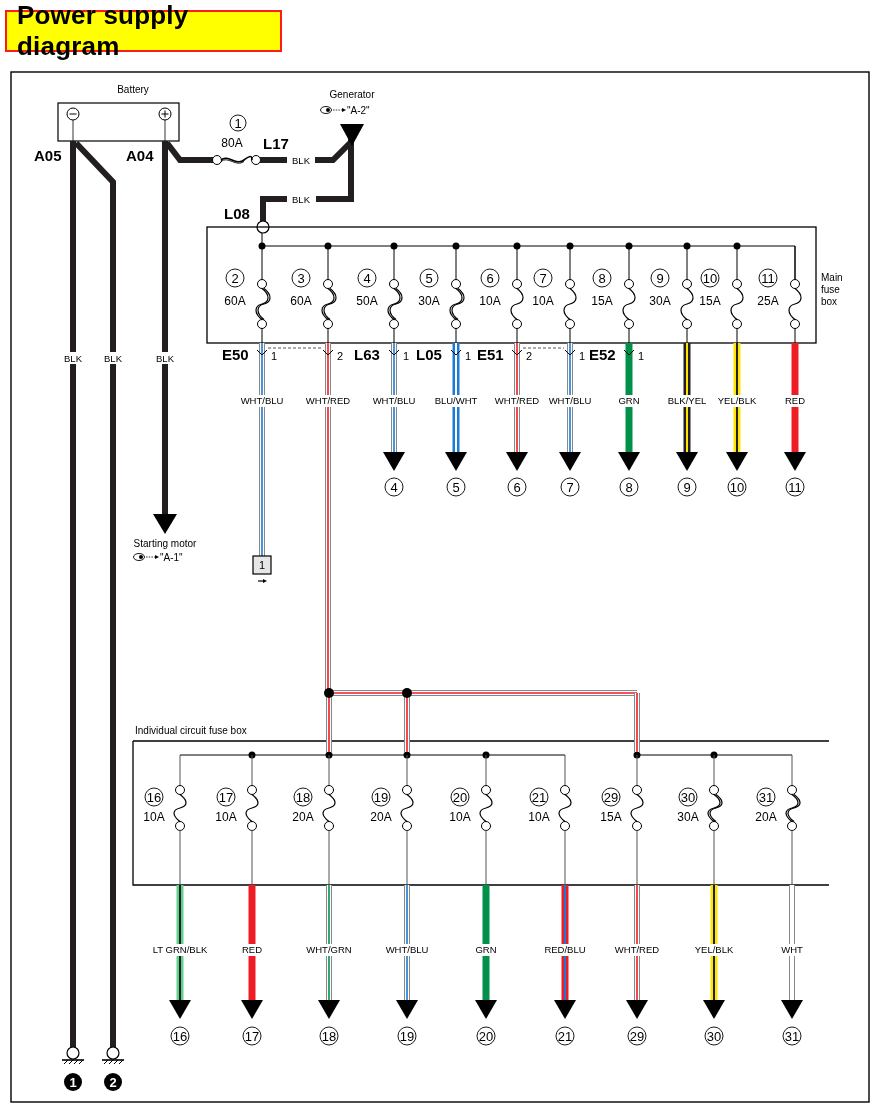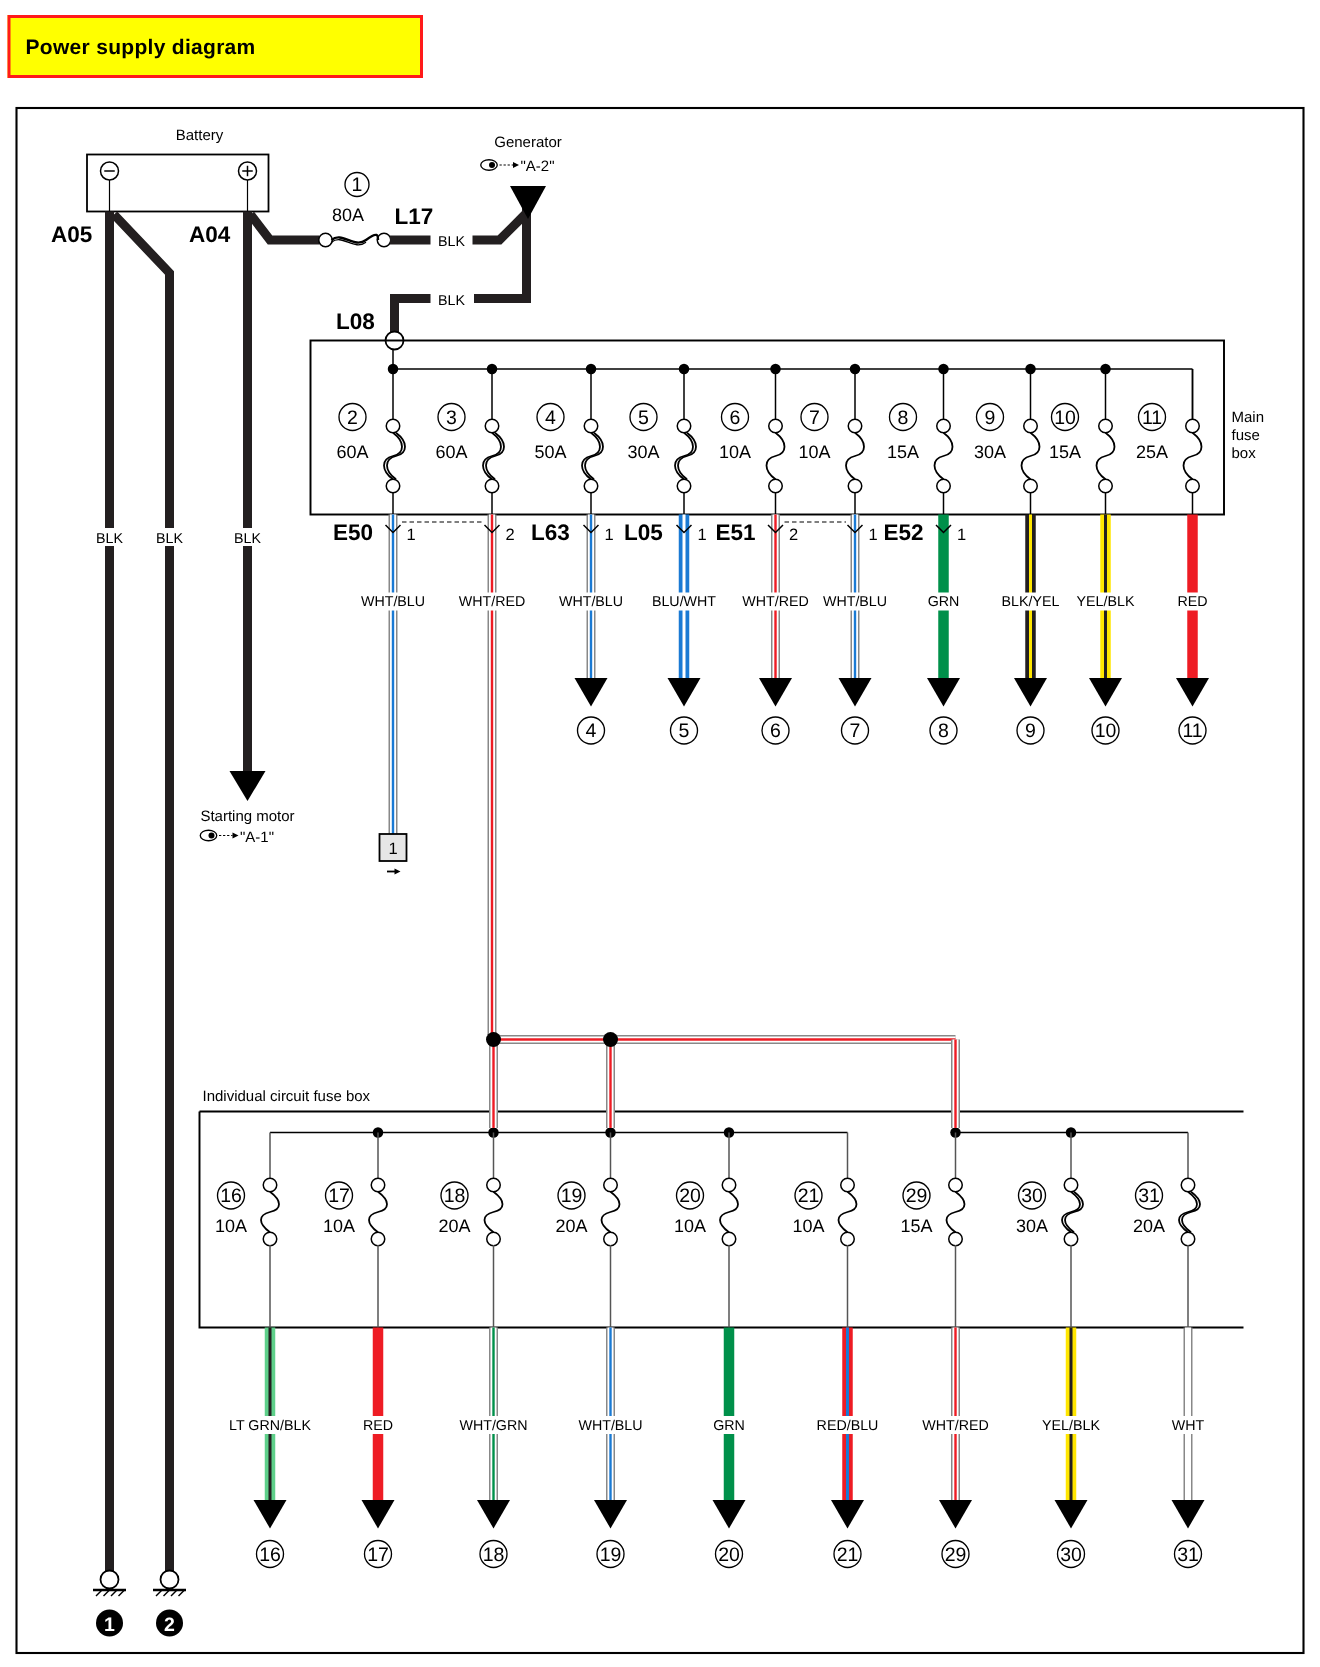--- a/index.html
+++ b/index.html
@@ -1,21 +1,21 @@
 <!DOCTYPE html>
 <html><head>
 <meta charset="utf-8">
 <style>
   html, body { margin: 0; padding: 0; background: #ffffff; }
   body { width: 880px; height: 1111px; position: relative; overflow: hidden;
          font-family: "Liberation Sans", "DejaVu Sans", sans-serif; }
   .title-box { position: absolute; left: 5px; top: 10px; width: 277px; height: 42px;
                background: #ffff00; border: 2px solid #ff1a1a; box-sizing: border-box;
                display: flex; align-items: center; padding-left: 10px; }
-  .title-text { font-size: 14px; font-weight: bold; color: #000; letter-spacing: 0.2px; }
+  .title-text { font-size: 26px; font-weight: bold; color: #000; letter-spacing: 0.2px; }
   svg#diagram { position: absolute; left: 0; top: 0; }
   svg text { font-family: "Liberation Sans", "DejaVu Sans", sans-serif; }
   .lbl-small { font-size: 10px; fill: #000; }
   .lbl-amp { font-size: 12px; fill: #000; }
   .lbl-conn { font-size: 15px; font-weight: bold; fill: #000; }
   .lbl-num { font-size: 13px; fill: #000; }
   .lbl-pin { font-size: 11px; fill: #000; }
   .lbl-wire { font-size: 9.5px; fill: #000; }
 </style>
 </head>

